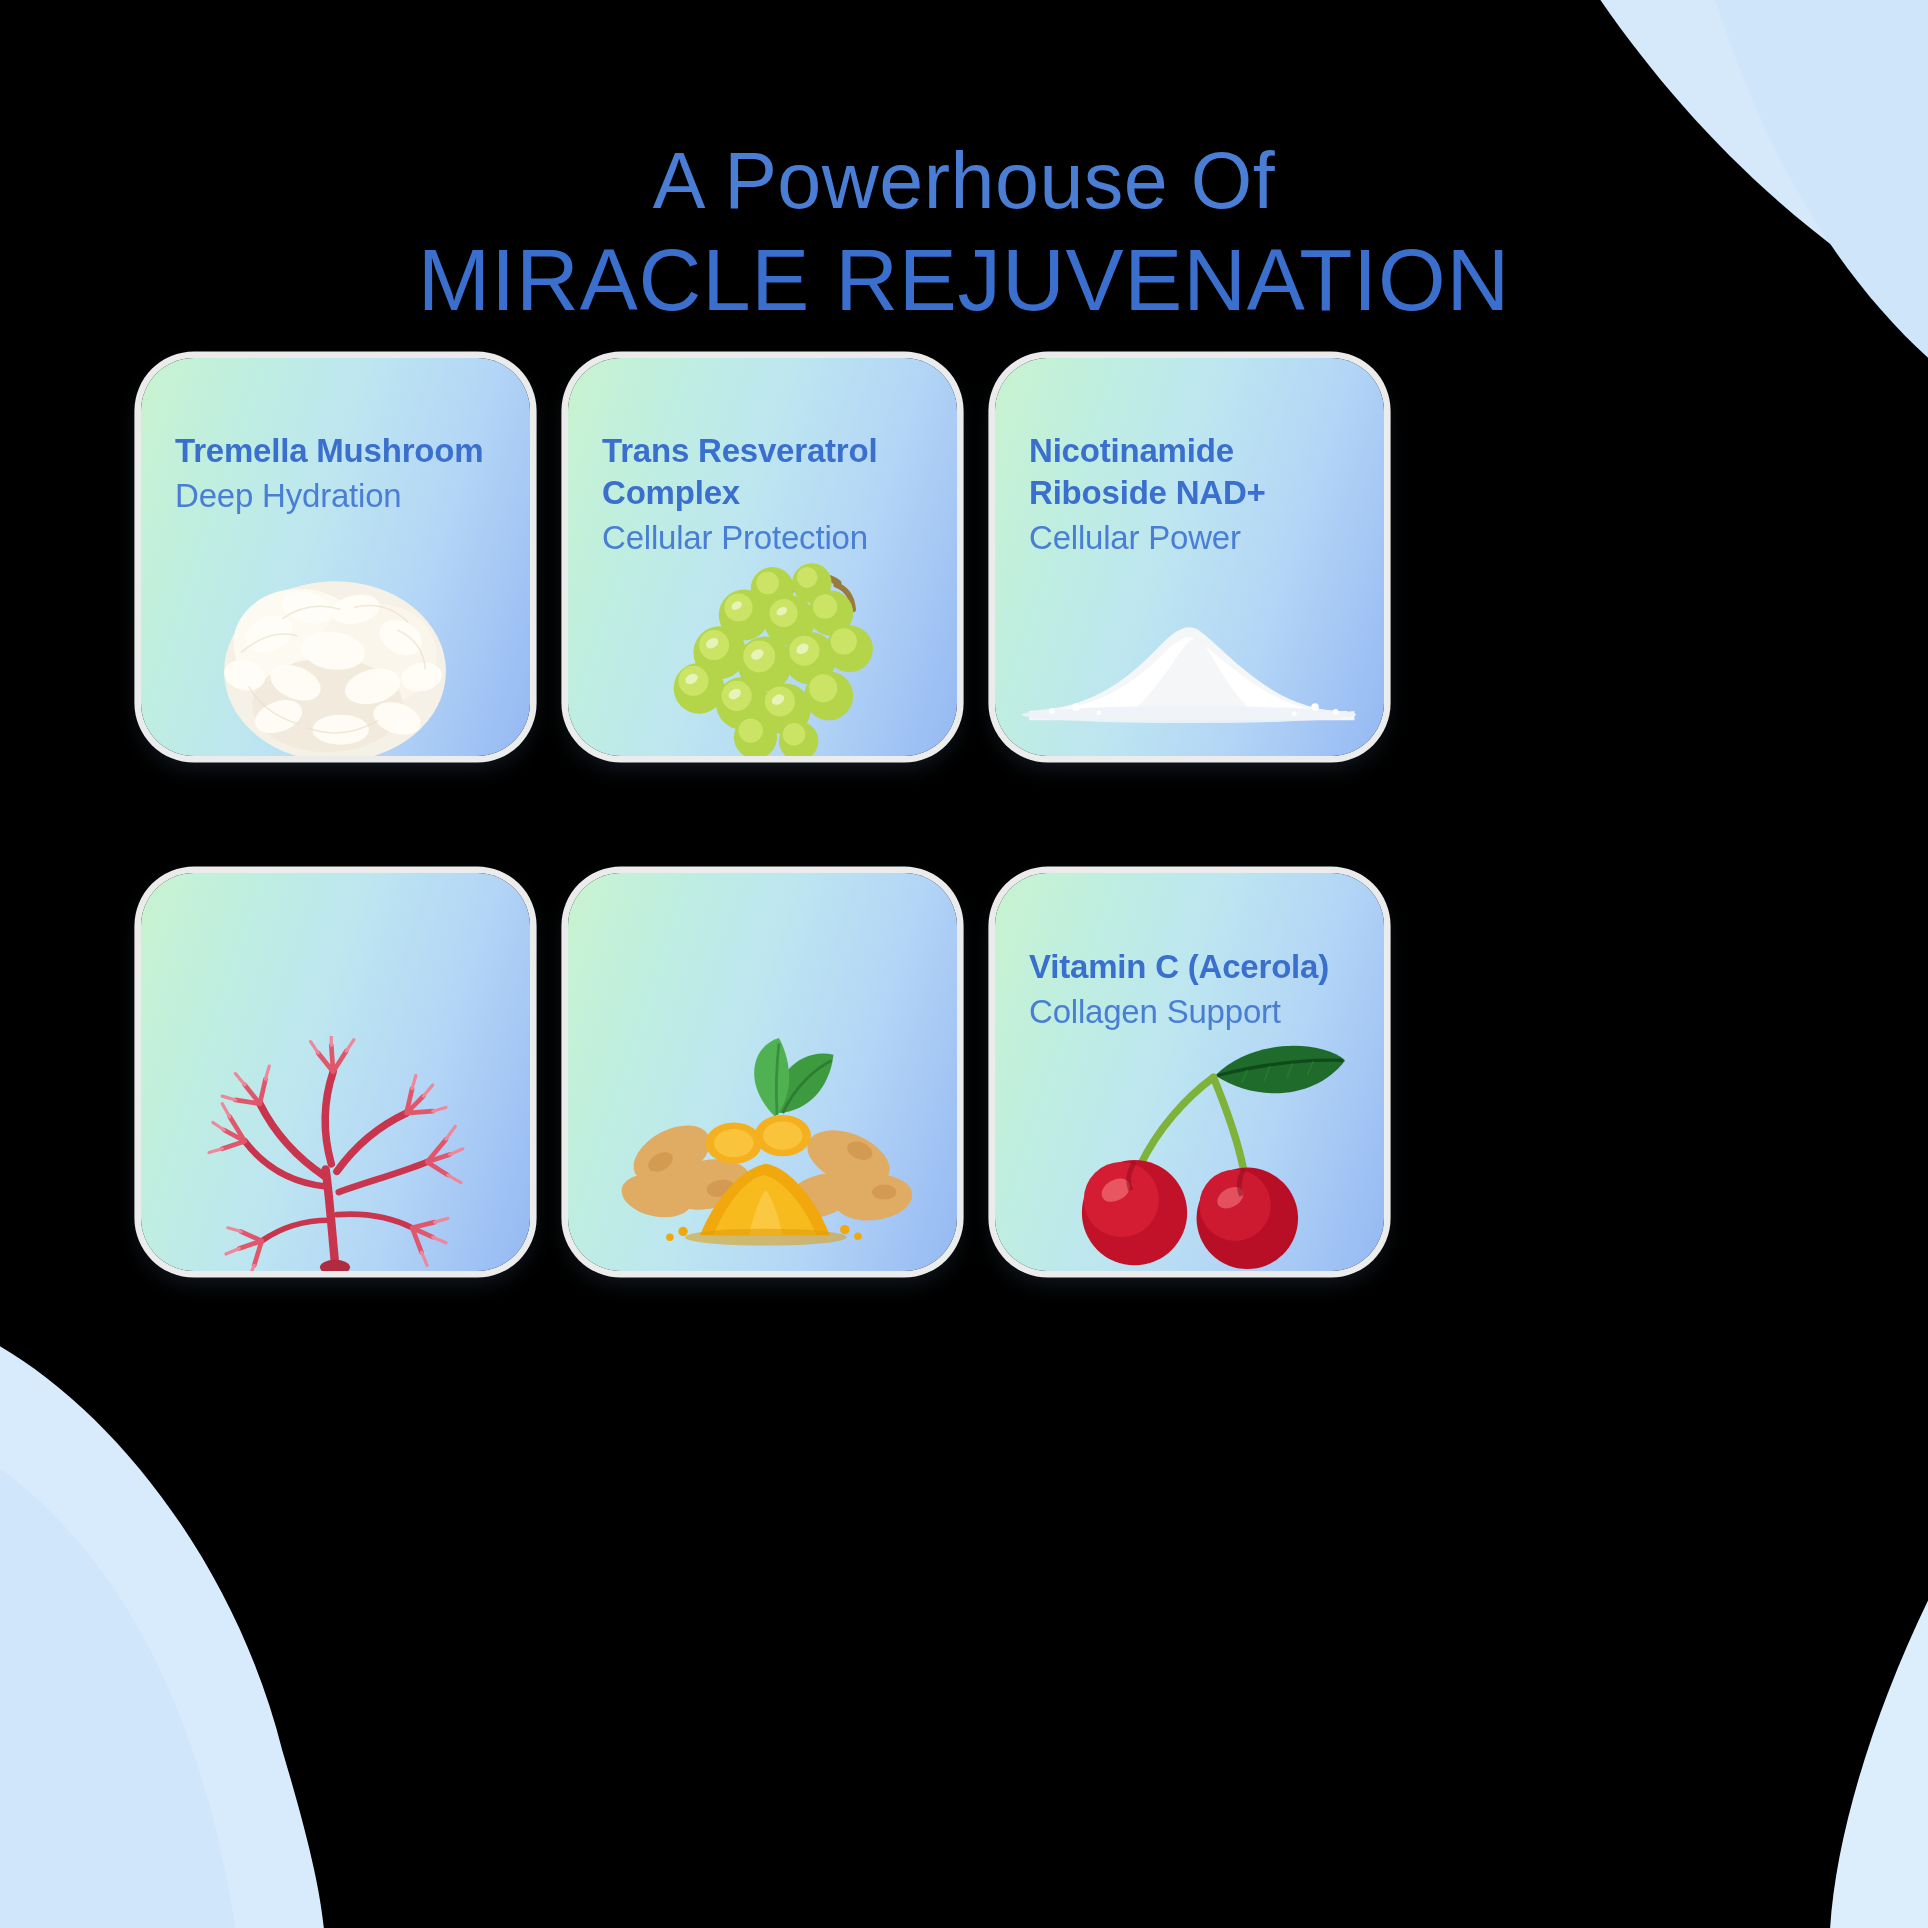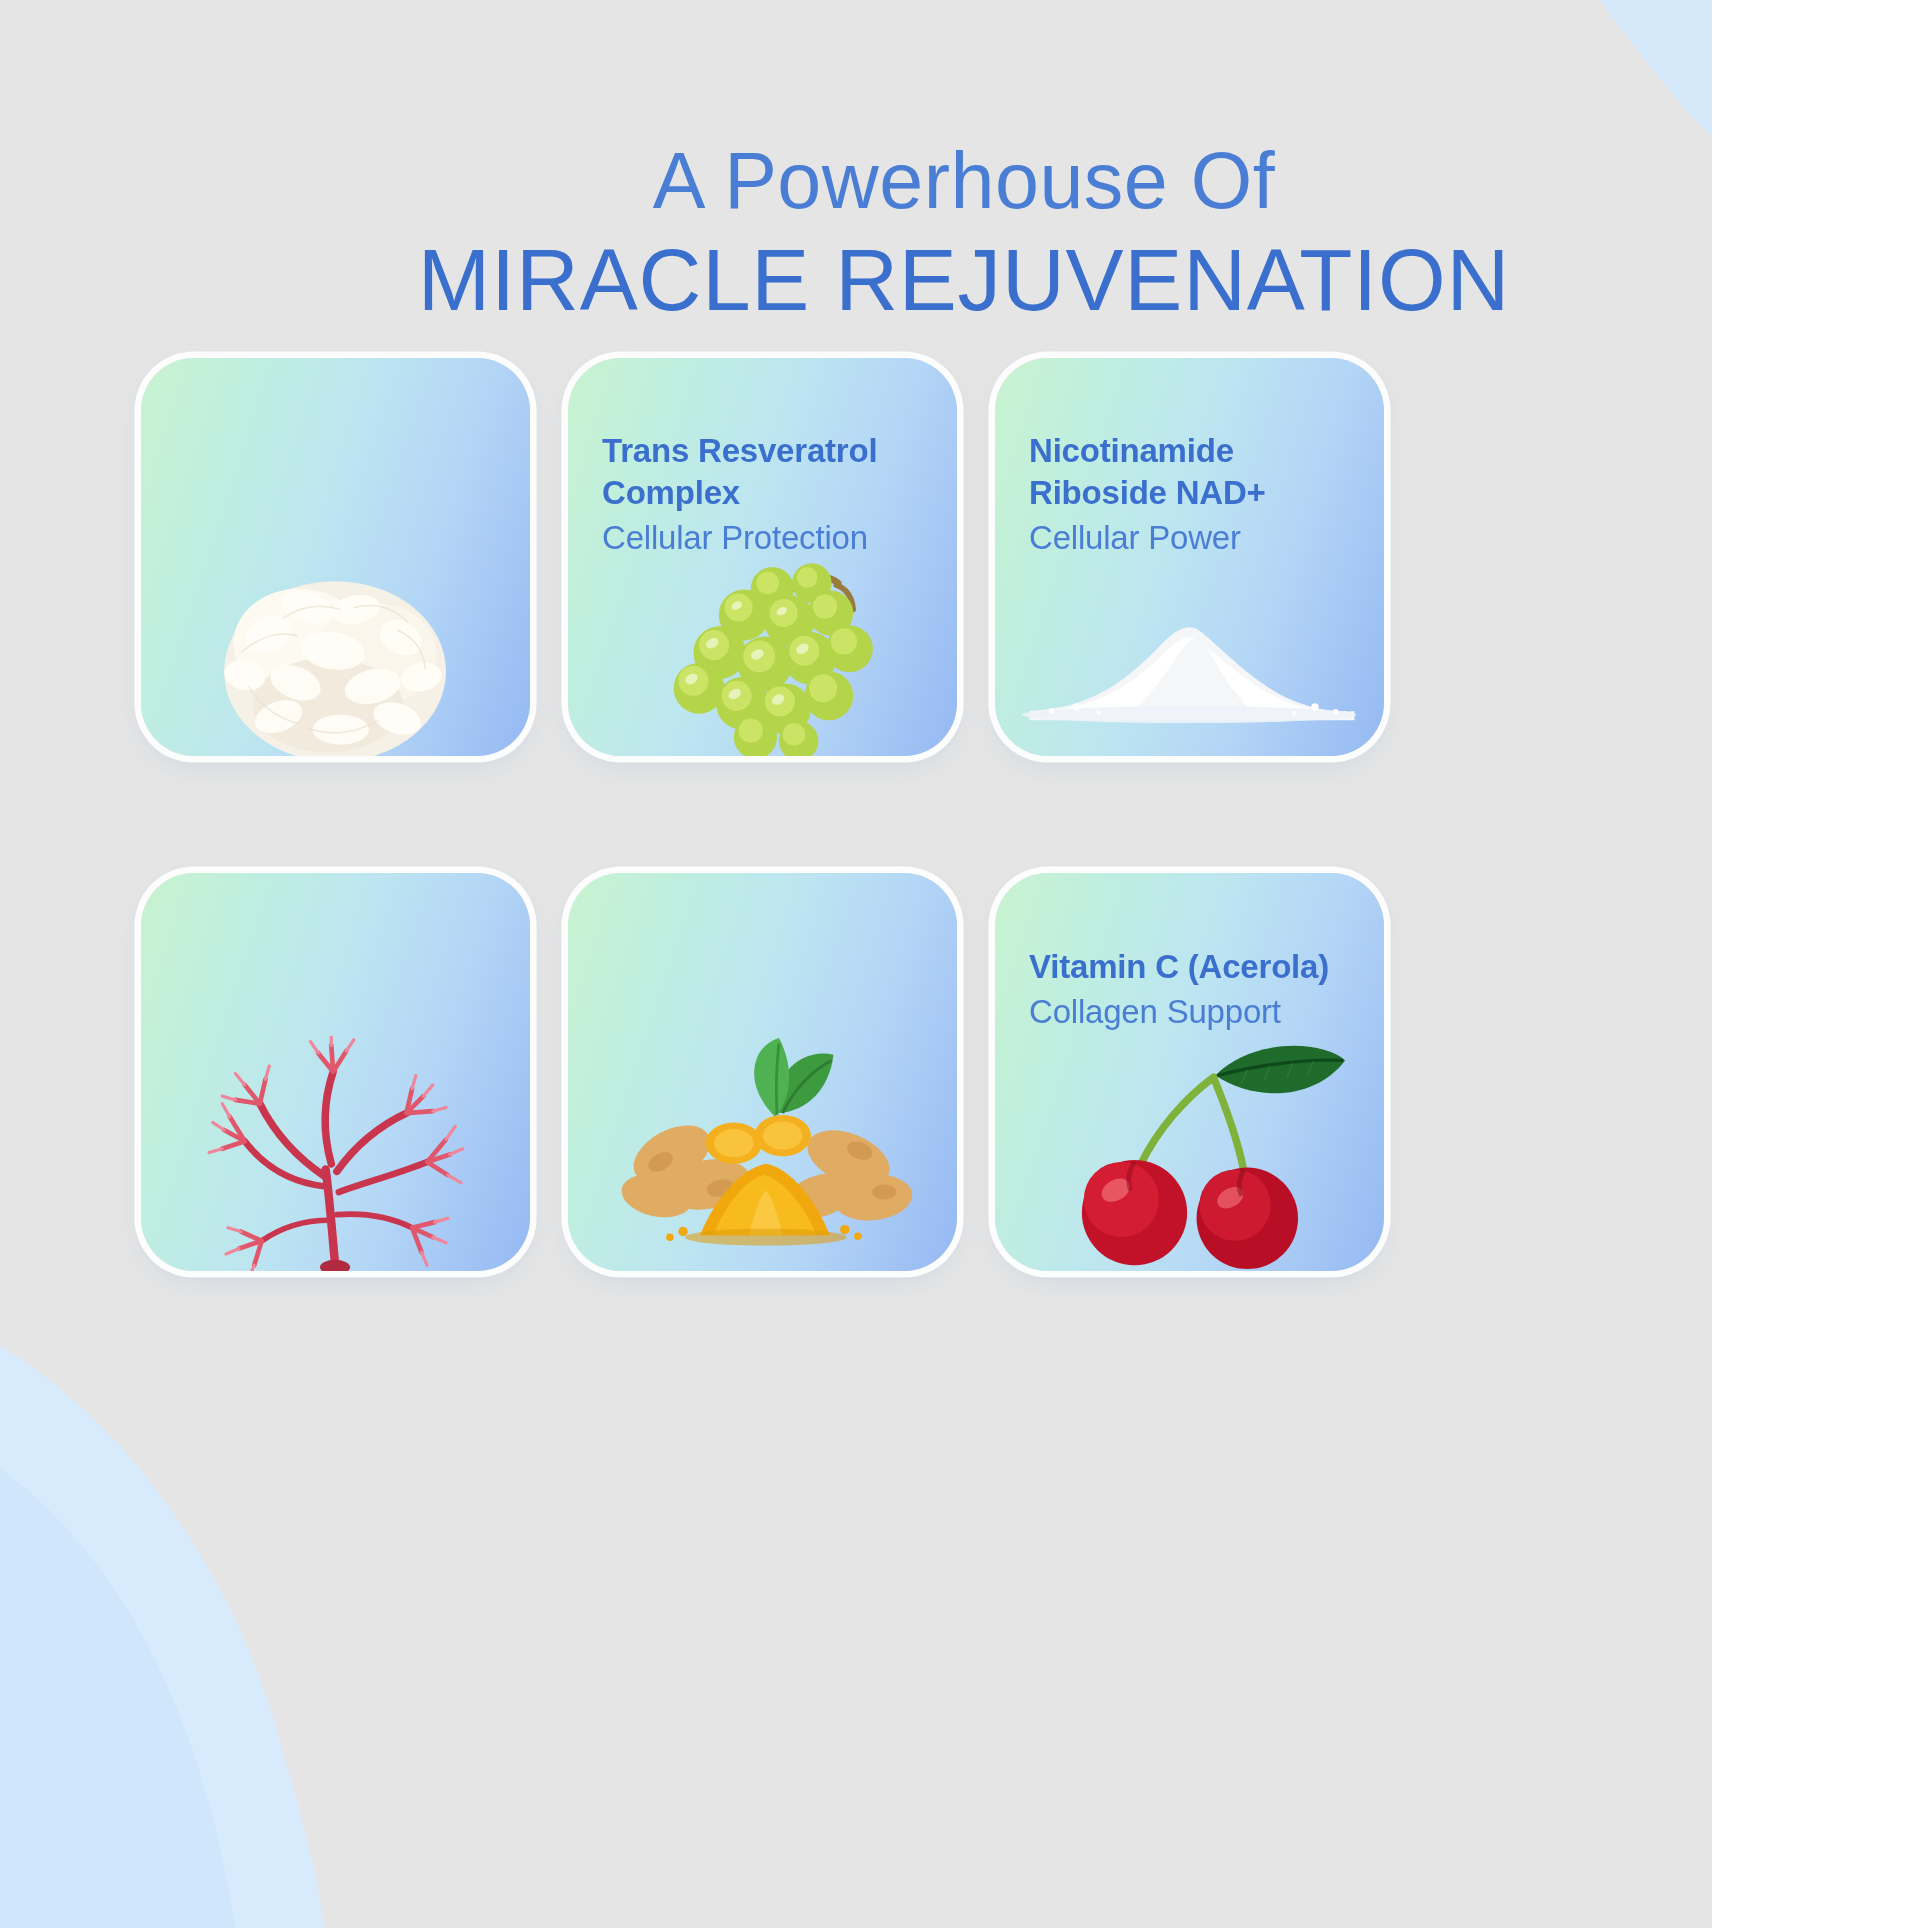--- a/index.html
+++ b/index.html
@@ -3,22 +3,22 @@
 <meta charset="utf-8">
 <style>
   * { margin:0; padding:0; box-sizing:border-box; }
   html, body {
     width:1928px; height:1928px;
     font-family:"Liberation Sans", sans-serif;
     overflow:hidden;
   }
   #page {
     position:relative;
-    width:1712px; height:1928px;
-    background:#e5e5e5;
+    width:1928px; height:1928px;
+    background:#000000;
     overflow:hidden;
   }
 
   
   .bg-waves { position:absolute; inset:0; pointer-events:none; }
   .bg-waves svg { display:block; width:1928px; height:1928px; }
 
   
   .header {
     position:absolute;
@@ -110,20 +110,24 @@
   </div>
 
   <div class="header">
     <div class="title-line1">A Powerhouse Of</div>
     <div class="title-line2">MIRACLE REJUVENATION</div>
   </div>
 
   <div class="grid">
 
     <div class="card">
+      <div class="card-text">
+        <div class="card-title">Tremella Mushroom</div>
+        <div class="card-sub">Deep Hydration</div>
+      </div>
       <div class="art">
         <svg viewBox="0 0 413 250">
           <g transform="translate(206,150)">
             <ellipse cx="0" cy="10" rx="118" ry="96" fill="#f6f1e6"></ellipse>
             <ellipse cx="-38" cy="-20" rx="70" ry="58" fill="#fdfaf2"></ellipse>
             <ellipse cx="44" cy="-8" rx="64" ry="54" fill="#fbf6eb"></ellipse>
             <ellipse cx="-8" cy="46" rx="80" ry="50" fill="#f2ebdd"></ellipse>
             <g fill="#fffdf7" opacity="0.95">
               <ellipse cx="-70" cy="-30" rx="26" ry="18" transform="rotate(-25 -70 -30)"></ellipse>
               <ellipse cx="-30" cy="-58" rx="28" ry="16" transform="rotate(15 -30 -58)"></ellipse>

